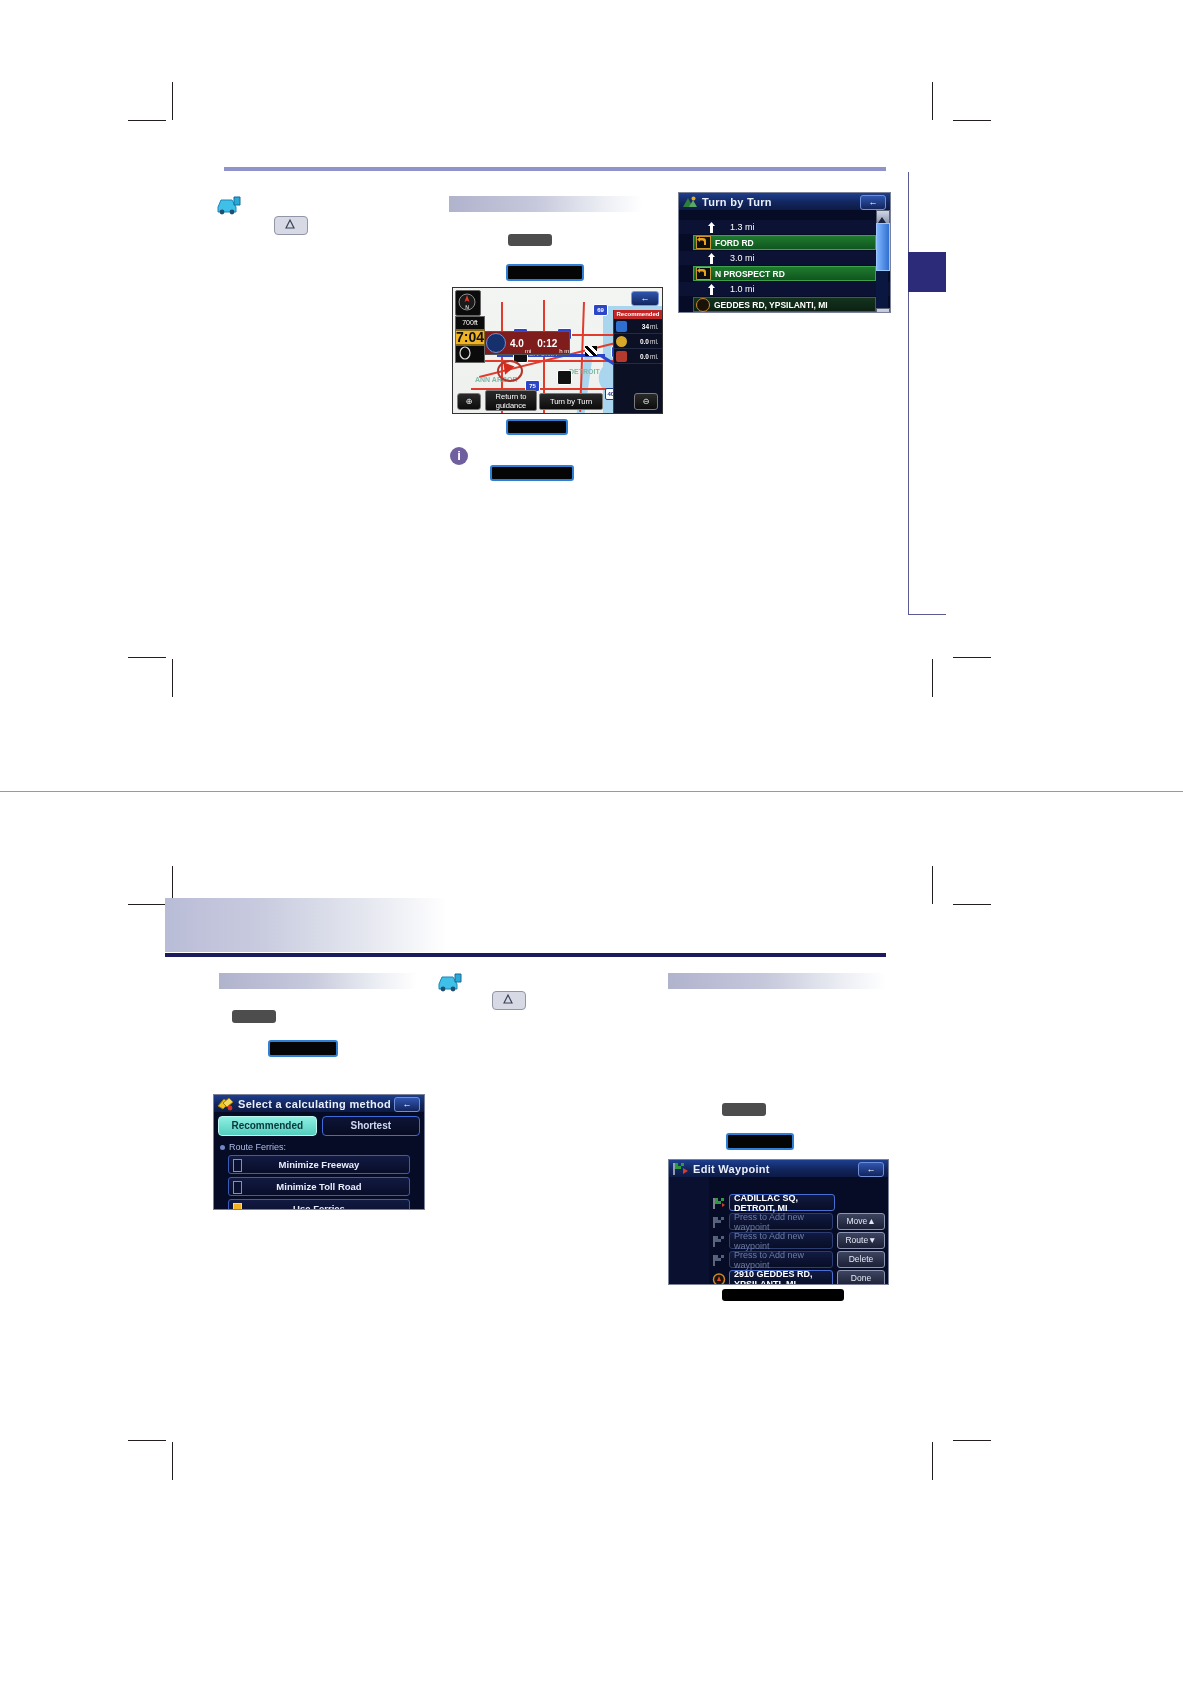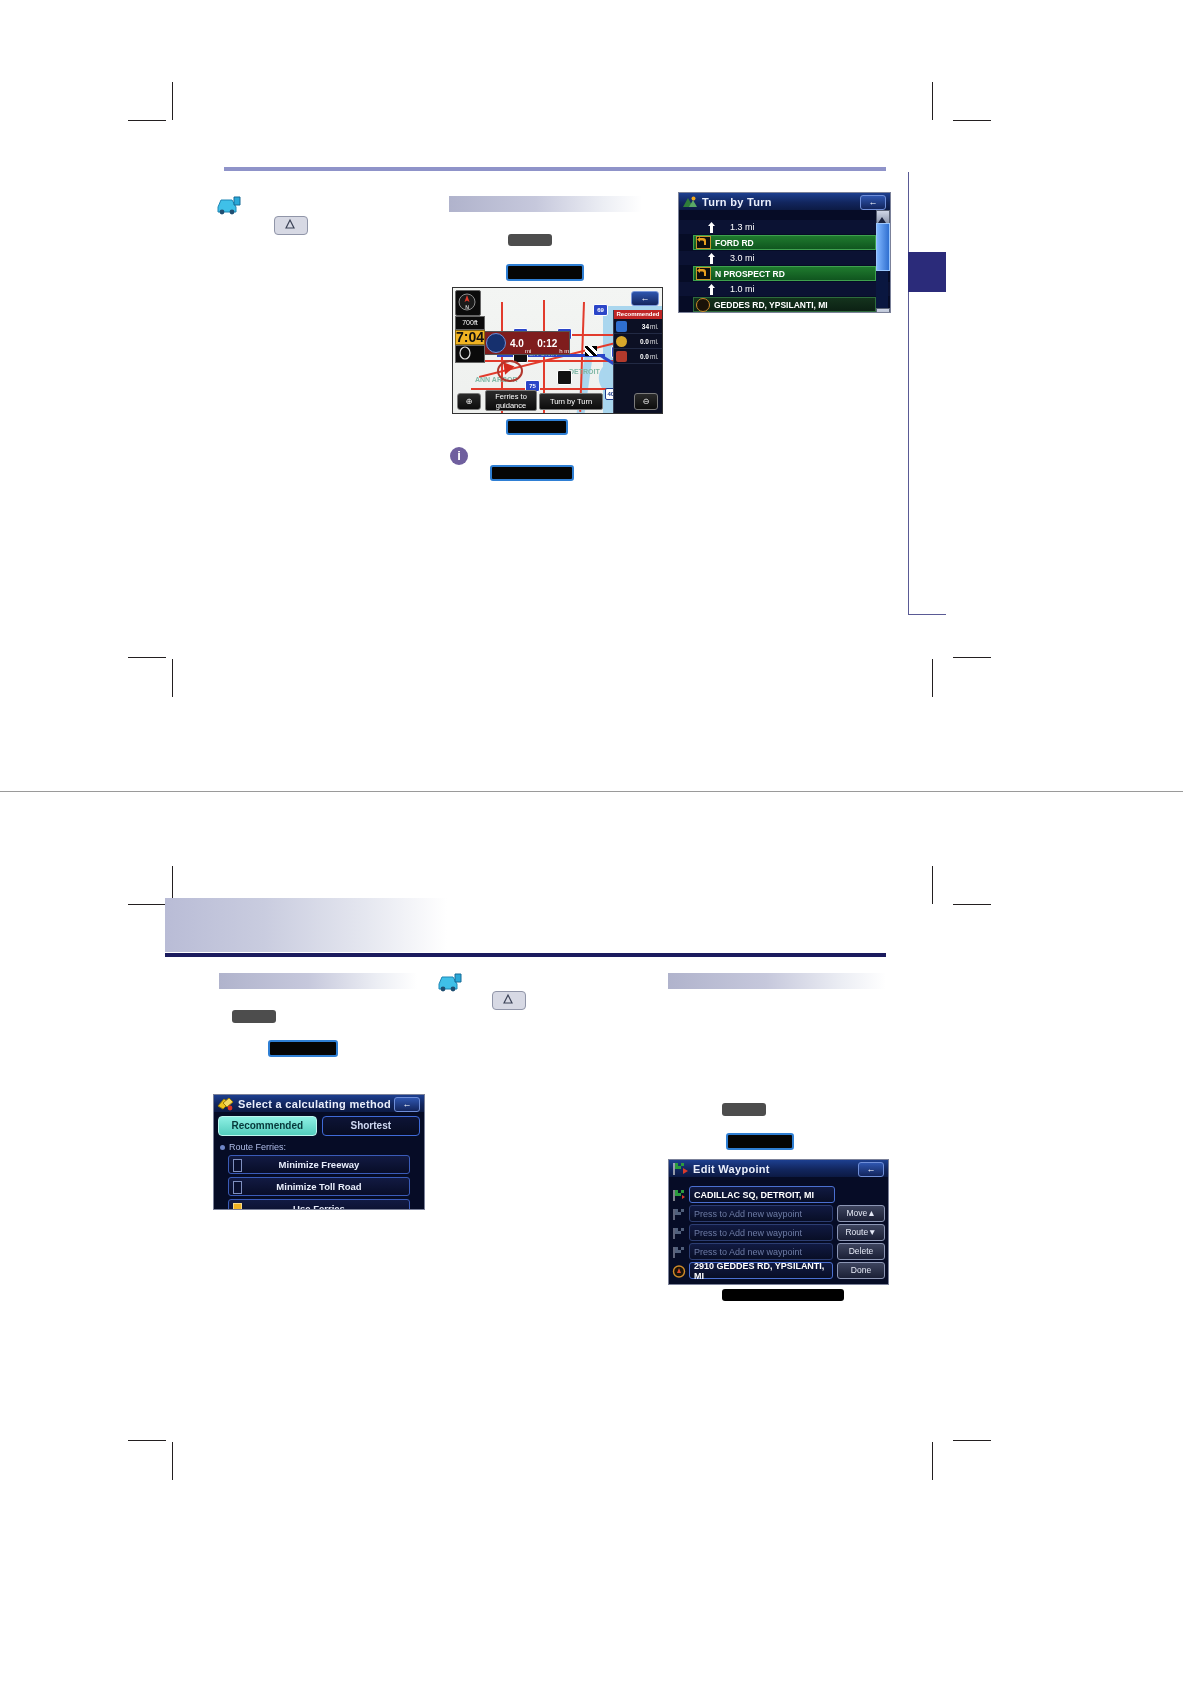--- a/index.html
+++ b/index.html
@@ -241,21 +241,21 @@
         <span class="rt-val">0.0</span>
         <span class="rt-unit">mi.</span>
       </div>
       <div class="rt-row">
         <span class="rt-ico" style="background:#b33a2c;"></span>
         <span class="rt-val">0.0</span>
         <span class="rt-unit">mi.</span>
       </div>
     </div>
 
-    <div class="map-btn" style="left:32px;bottom:2px;width:50px;height:18px;line-height:9px;padding-top:1px;white-space:pre-line;">Ferries to
+    <div class="map-btn" style="left:32px;bottom:2px;width:50px;height:18px;line-height:9px;padding-top:1px;white-space:pre-line;">Return to
 guidance</div>
     <div class="map-btn" style="left:86px;bottom:3px;width:62px;">Turn by Turn</div>
     <div class="zoomb" style="left:4px;bottom:3px;">⊕</div>
     <div class="zoomb" style="right:4px;bottom:3px;">⊖</div>
     <div style="position:absolute;right:3px;top:3px;width:26px;height:13px;border-radius:3px;background:linear-gradient(180deg,#2d55ae,#14265e);border:1px solid #7a98da;color:#fff;font-size:9px;text-align:center;line-height:13px;">←</div>
   </div>
 
   <div class="blk outl" style="left:506px;top:419px;width:58px;height:12px;"></div>
   <div class="icon-info" style="left:450px;top:447px;">i</div>
   <div class="blk outl" style="left:490px;top:465px;width:80px;height:12px;"></div>
@@ -417,21 +417,21 @@
     <div class="nav-title">
       <svg width="17" height="14" viewBox="0 0 17 14">
         <path d="M2 13 V1" stroke="#cfcfcf" stroke-width="1.4"></path>
         <rect x="3" y="1" width="9" height="6" fill="url(#chk)"></rect>
         <path d="M3 1 h3 v3 h-3 z M9 1 h3 v3 h-3 z M6 4 h3 v3 h-3 z M3 4 h3 v3 h-3 z" fill="#2b9b3d"></path>
         <path d="M11 6 L16 9 L11 12 Z" fill="#d83b2c"></path>
       </svg>
       <span class="tt">Edit Waypoint</span>
       <div class="nav-back">←</div>
     </div>
-    <div class="nav-body" style="height:107px;padding-top:7px;">
+    <div class="nav-body" style="height:107px;padding-top:15px;margin-left:40px;">
 
       <div class="wp-row">
         <span class="wp-ico">
           <svg width="14" height="13" viewBox="0 0 14 13">
               <path d="M2 12 V1" stroke="#d0d0d0" stroke-width="1.2"></path>
               <path d="M3 1 h3 v3 h-3 z M9 1 h3 v3 h-3 z M6 4 h3 v3 h-3 z M3 4 h3 v3 h-3 z" fill="#2b9b3d"></path>
               <path d="M10 6 L13 8 L10 10 Z" fill="#d83b2c"></path>
             </svg>
         </span>
         <span class="wp-field">CADILLAC SQ, DETROIT, MI</span>

